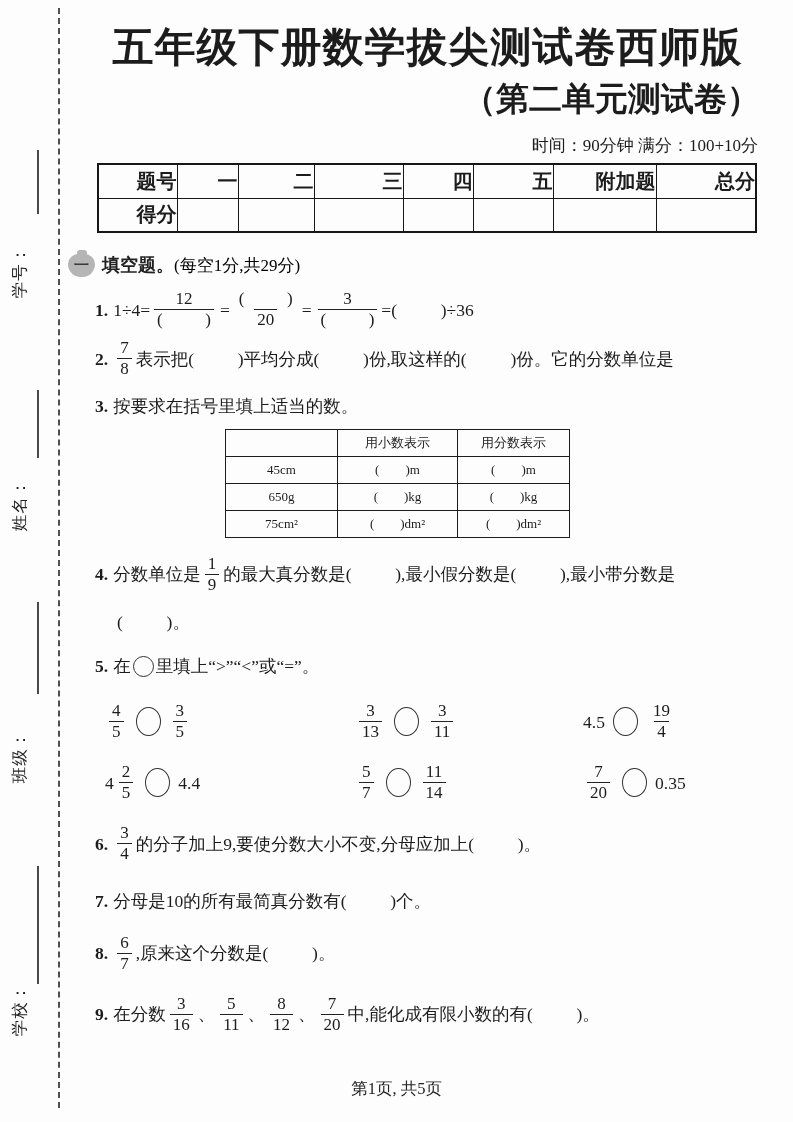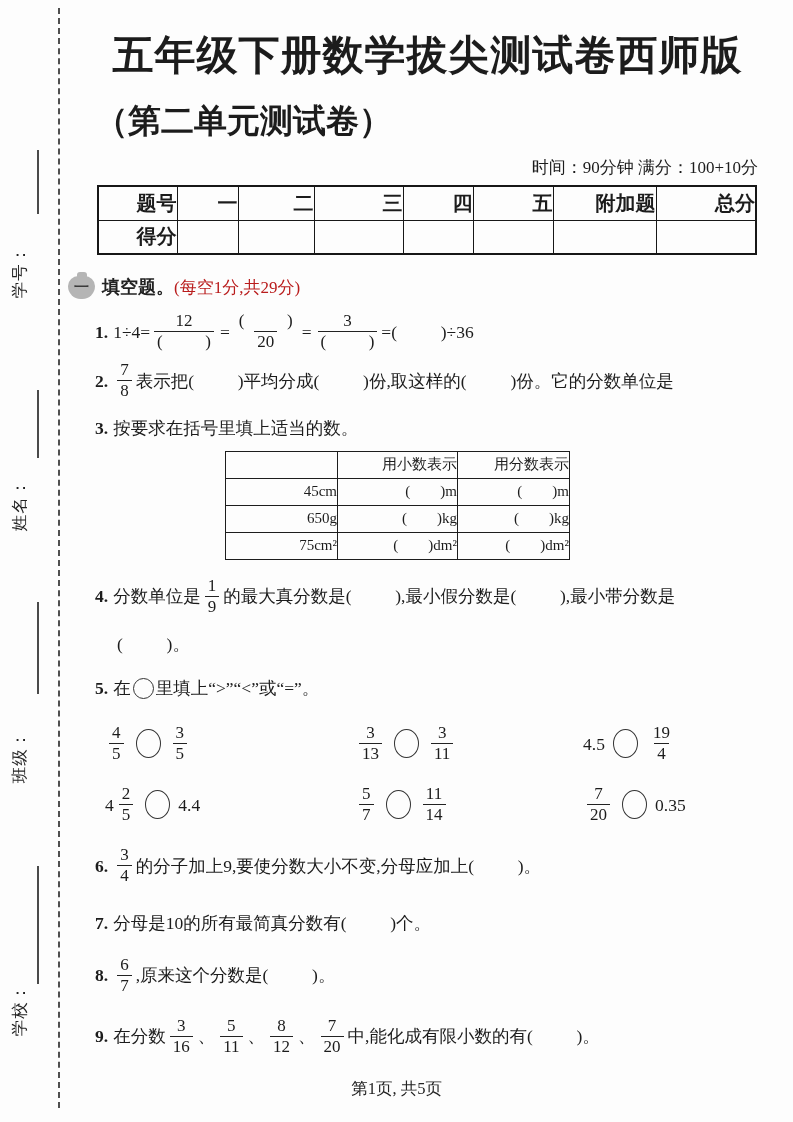--- a/index.html
+++ b/index.html
@@ -24,26 +24,26 @@
   .sline-3 { top:602px; height:92px; }
   .sline-4 { top:866px; height:118px; }
   .vlabel {
     position:absolute; left:-24px; width:88px; height:22px; line-height:22px;
     text-align:center; transform:rotate(-90deg);
     font-size:16.5px; color:#222; letter-spacing:1px;
   }
   .vlabel-1 { top:261px; } .vlabel-2 { top:494px; }
   .vlabel-3 { top:746px; } .vlabel-4 { top:999px; }
   
-  .main { position:absolute; left:95px; top:8px; width:665px; }
+  .main { position:absolute; left:95px; top:0; width:665px; }
   h1.title {
     margin-top:24px; text-align:center;
     font-size:41px; font-weight:bold; letter-spacing:1px; line-height:1.15;
   }
-  .subtitle { margin-top:20px; text-align:left; font-size:33px; font-weight:bold; }
+  .subtitle { margin-top:6px; text-align:right; font-size:33px; font-weight:bold; }
   .meta { margin-top:12px; text-align:right; font-size:17px; padding-right:2px; }
   
   table.score { border-collapse:collapse; margin:6px 0 0 2px; table-layout:fixed; }
   table.score td {
     border:1.5px solid #171717; text-align:right; vertical-align:middle;
     font-size:20px; font-weight:bold; height:34px;
   }
   table.score { border:2px solid #171717; }
   
   .section-head { margin:20px 0 0 -27px; display:flex; align-items:center; }
@@ -52,21 +52,21 @@
     border-radius:40% 40% 48% 48% / 45% 45% 58% 58%;
     display:inline-flex; align-items:center; justify-content:center;
     margin-right:7px; flex:0 0 auto;
   }
   .badge::before {
     content:""; position:absolute; top:-4px; left:50%; transform:translateX(-50%);
     width:10px; height:5px; background:#b5b5b5; border-radius:3px 3px 0 0;
   }
   .badge-text { color:#3a3a3a; font-weight:bold; font-size:15px; line-height:1; }
   .sec-title { font-weight:bold; font-size:18px; color:#222; }
-  .sec-note  { font-size:17px; color:#b91c1c; }
+  .sec-note  { font-size:17px; color:#000000; }
   
   .q { font-size:17.5px; line-height:1.5; }
   .qrow { display:flex; align-items:center; flex-wrap:nowrap; }
   .qno { font-weight:bold; margin-right:5px; white-space:pre; }
   .qt { white-space:pre; }
   .cont { padding-left:22px; white-space:pre; }
   .frac {
     display:inline-flex; flex-direction:column; align-items:center;
     margin:0 4px; line-height:1.18; font-size:17px; vertical-align:middle;
   }
@@ -82,22 +82,22 @@
     display:inline-block; width:25px; height:29px; border:1.4px solid #333;
     border-radius:50%; margin:0 8px; flex:0 0 auto;
   }
   
   .q1 { margin-top:12px; }
   .q2 { margin-top:8px; }
   .q2 .cont { margin-top:14px; }
   .q3 { margin-top:14px; }
   table.conv { border-collapse:collapse; margin:9px 0 0 130px; table-layout:fixed; border:1.5px solid #1d1d1d; }
   table.conv td {
-    border:1.2px solid #1d1d1d; text-align:right; vertical-align:middle;
-    font-size:15px; height:27px; white-space:pre;
+    border:1.2px solid #1d1d1d; text-align:center; vertical-align:middle;
+    font-size:13px; height:27px; white-space:pre;
   }
   .q4 { margin-top:16px; }
   .q4 .cont { margin-top:14px; }
   .q5 { margin-top:18px; }
   .pairs {
     display:grid; grid-template-columns:250px 228px auto;
     row-gap:20px; margin:22px 0 0 10px;
   }
   .pair { display:flex; align-items:center; font-size:17.5px; }
   .q6 { margin-top:20px; }

